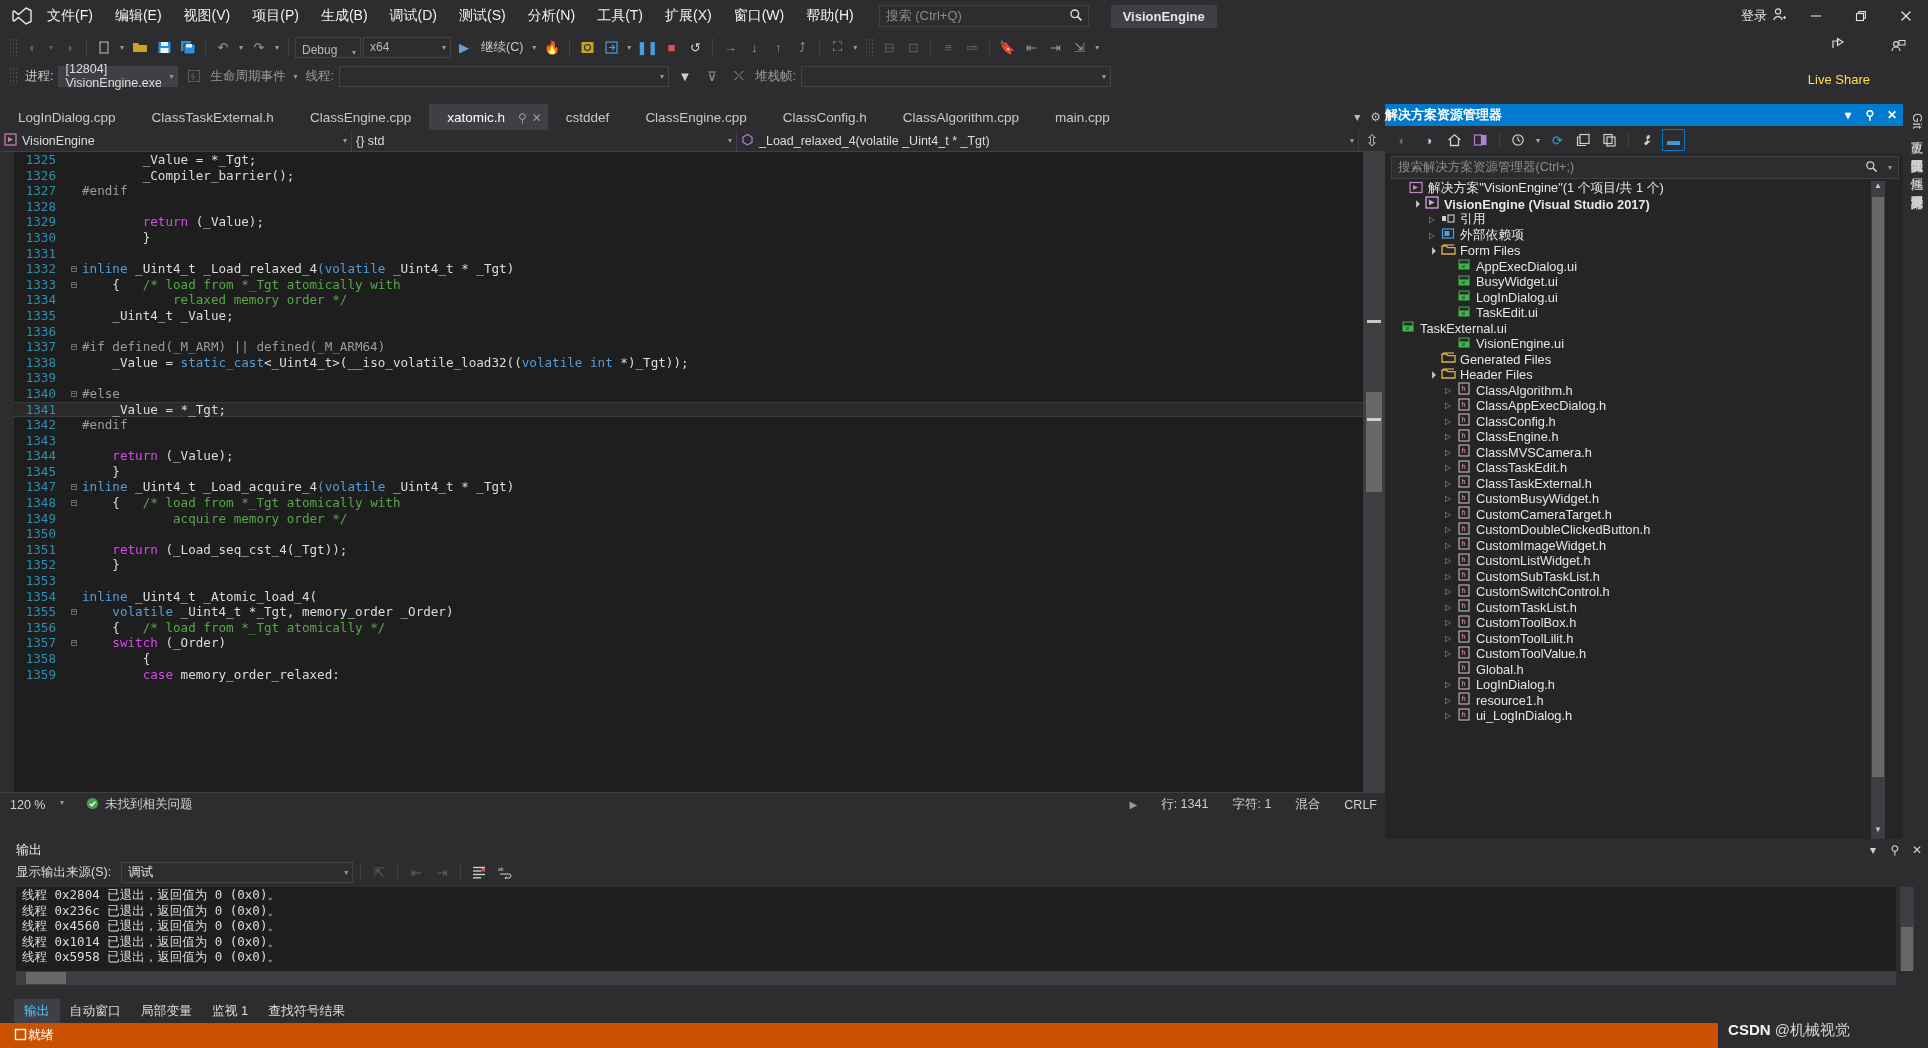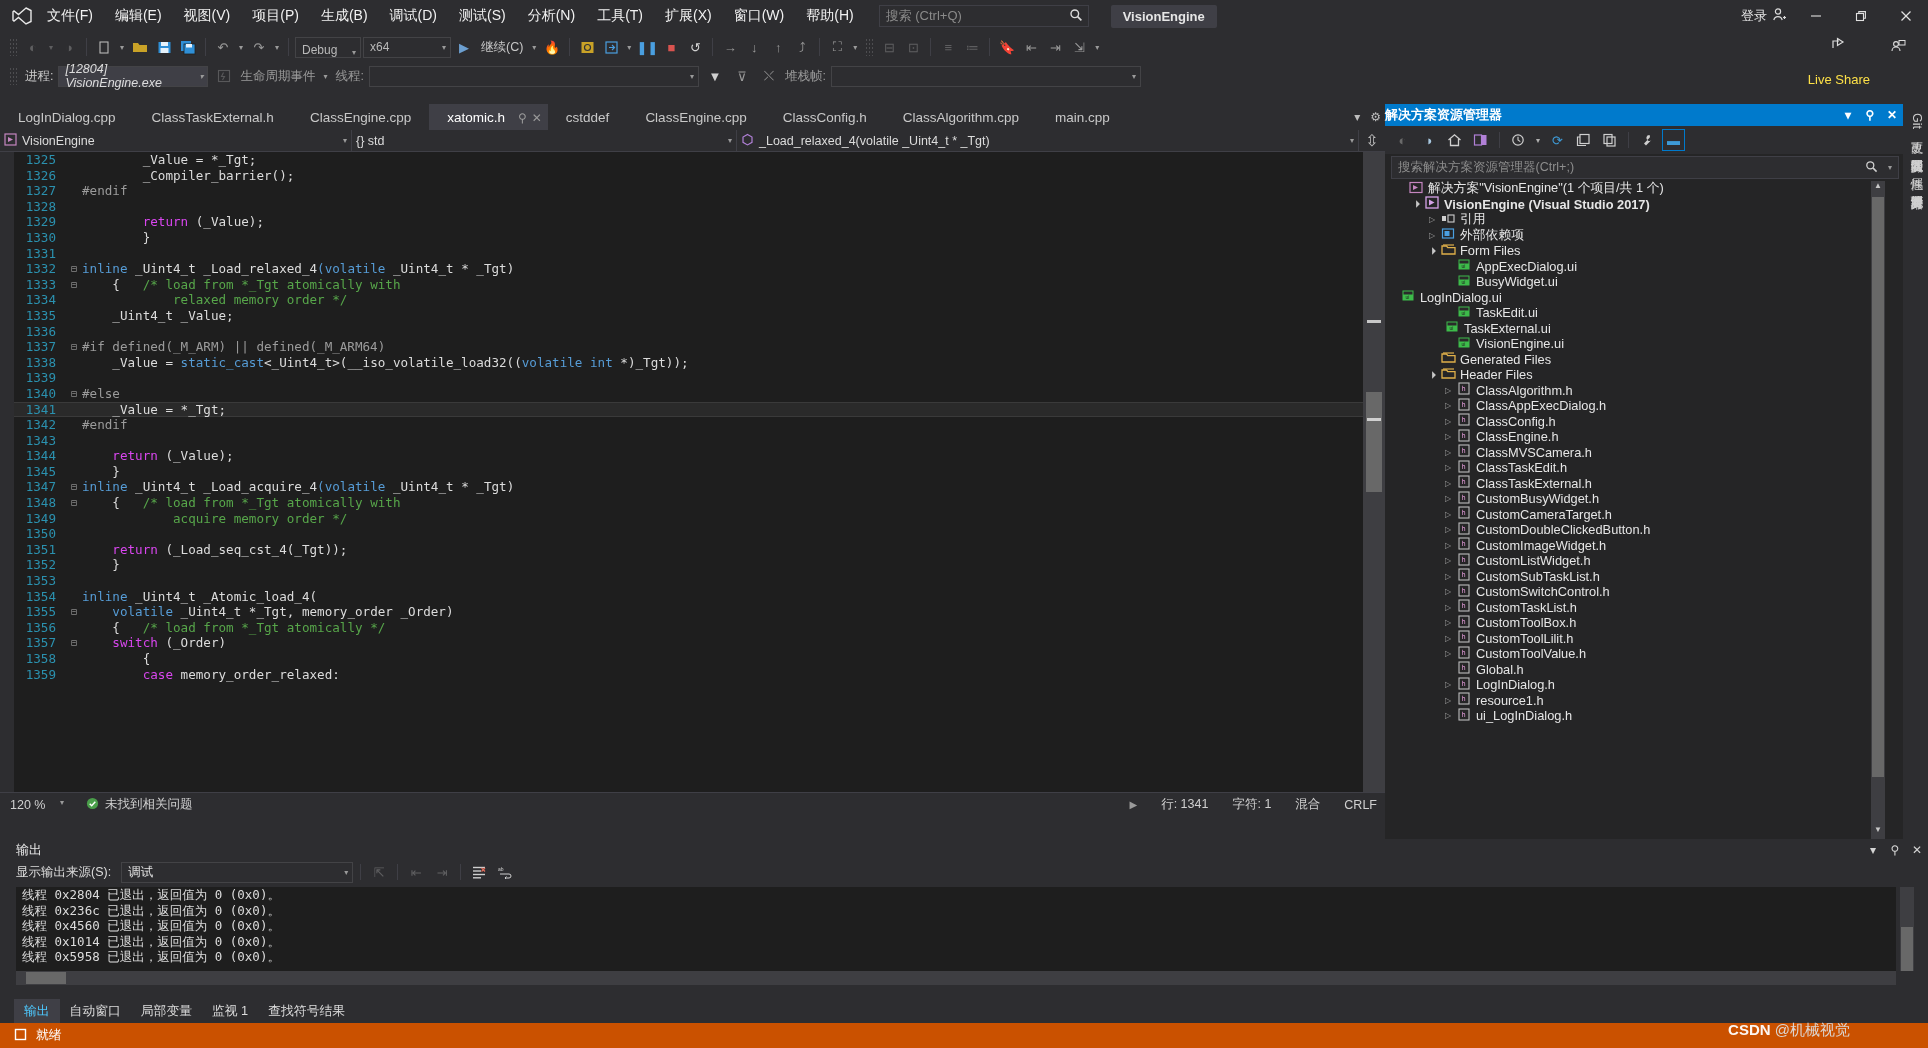--- a/index.html
+++ b/index.html
@@ -180,22 +180,22 @@
   .out-hscroll .th { position:absolute; top:1px; height:12px; background:#686868; }
   .out-vscroll { position:absolute; right:14px; top:48px; width:14px; height:84px; background:#3e3e42; }
 
   
   .doctabs { position:absolute; left:0; top:999px; width:1928px; height:24px; background:#2d2d30;
              display:flex; align-items:center; padding-left:14px; gap:0; }
   .dtab { font-size:12.8px; color:#dcdcdc; padding:0 10px; height:24px; display:flex; align-items:center; }
   .dtab.active { color:#4ec9ff; background:#3f3f46; }
 
   
-  .statusbar { position:absolute; left:0; top:1023px; width:1928px; height:25px; background:#ca5100;
-               display:flex; align-items:center; color:#fff; font-size:12.8px; padding-left:14px; gap:8px; }
+  .statusbar { position:absolute; left:0; top:1023px; width:1718px; height:25px; background:#ca5100;
+               display:flex; align-items:center; color:#fff; font-size:12.8px; padding-left:14px; gap:0; }
   .wm { position:absolute; right:78px; top:1021px; color:#dcdcdc; font-size:15px; opacity:.95; z-index:50;
         font-family:"Liberation Sans", sans-serif; }
   .wm .csdn { color:#ffffff; font-weight:bold; }
 </style>
 </head>
 <body>
 
 <div id="app">
 
   <div class="menubar">
@@ -360,21 +360,21 @@
           <circle cx="6" cy="5" r="2.4" fill="none" stroke="#dcdcdc" stroke-width="1.1"></circle>
           <path d="M2 12 a4 4 0 0 1 8 0" fill="none" stroke="#dcdcdc" stroke-width="1.1"></path>
           <rect x="9" y="1.5" width="6" height="4.5" fill="none" stroke="#dcdcdc" stroke-width="1"></rect>
         </svg>
     </span>
   </div>
 
   <div class="debugbar">
     <span class="tb-grip"></span>
     <span class="db-label">进程:</span>
-    <span class="db-combo" style="width:150px;font-style:italic;">
+    <span class="db-combo" style="width:120px;">
       <span style="overflow:hidden;">[12804] VisionEngine.exe</span>
       <span class="car">▾</span>
     </span>
     <span class="tb-btn dis">
       <svg width="14" height="14" viewBox="0 0 14 14">
           <rect x="1.5" y="1.5" width="11" height="11" fill="none" stroke="#8d8d8d" stroke-width="1.1"></rect>
           <path d="M6.5 3.5 L4.5 7.5 h3 l-2 3.5" fill="none" stroke="#8d8d8d" stroke-width="1.1"></path>
         </svg>
     </span>
     <span class="db-label" style="color:#9a9a9a;">生命周期事件</span>
@@ -642,39 +642,39 @@
           </div>
           <div class="trow" style="padding-left: 56px;">
             <span class="arrow"></span>
             <span class="ticon"><svg width="14" height="13" viewBox="0 0 14 13">
                 <rect x="1.5" y="1.5" width="11" height="10" fill="#3dbb4a"></rect>
                 <rect x="2.5" y="2.5" width="9" height="3" fill="#2a2a2a"></rect>
                 <text x="4.5" y="10" font-size="5" fill="#1e1e1e">ui</text>
               </svg></span>
             <span class="tlbl">BusyWidget.ui</span>
           </div>
-          <div class="trow" style="">
+          <div class="trow" style="padding-left: 56px;">
             <span class="arrow"></span>
             <span class="ticon"><svg width="14" height="13" viewBox="0 0 14 13">
                 <rect x="1.5" y="1.5" width="11" height="10" fill="#3dbb4a"></rect>
                 <rect x="2.5" y="2.5" width="9" height="3" fill="#2a2a2a"></rect>
                 <text x="4.5" y="10" font-size="5" fill="#1e1e1e">ui</text>
               </svg></span>
             <span class="tlbl">LogInDialog.ui</span>
           </div>
           <div class="trow" style="padding-left: 56px;">
             <span class="arrow"></span>
             <span class="ticon"><svg width="14" height="13" viewBox="0 0 14 13">
                 <rect x="1.5" y="1.5" width="11" height="10" fill="#3dbb4a"></rect>
                 <rect x="2.5" y="2.5" width="9" height="3" fill="#2a2a2a"></rect>
                 <text x="4.5" y="10" font-size="5" fill="#1e1e1e">ui</text>
               </svg></span>
             <span class="tlbl">TaskEdit.ui</span>
           </div>
-          <div class="trow" style=" margin-left: 44px;">
+          <div class="trow" style="">
             <span class="arrow"></span>
             <span class="ticon"><svg width="14" height="13" viewBox="0 0 14 13">
                 <rect x="1.5" y="1.5" width="11" height="10" fill="#3dbb4a"></rect>
                 <rect x="2.5" y="2.5" width="9" height="3" fill="#2a2a2a"></rect>
                 <text x="4.5" y="10" font-size="5" fill="#1e1e1e">ui</text>
               </svg></span>
             <span class="tlbl">TaskExternal.ui</span>
           </div>
           <div class="trow" style="padding-left: 56px;">
             <span class="arrow"></span>

